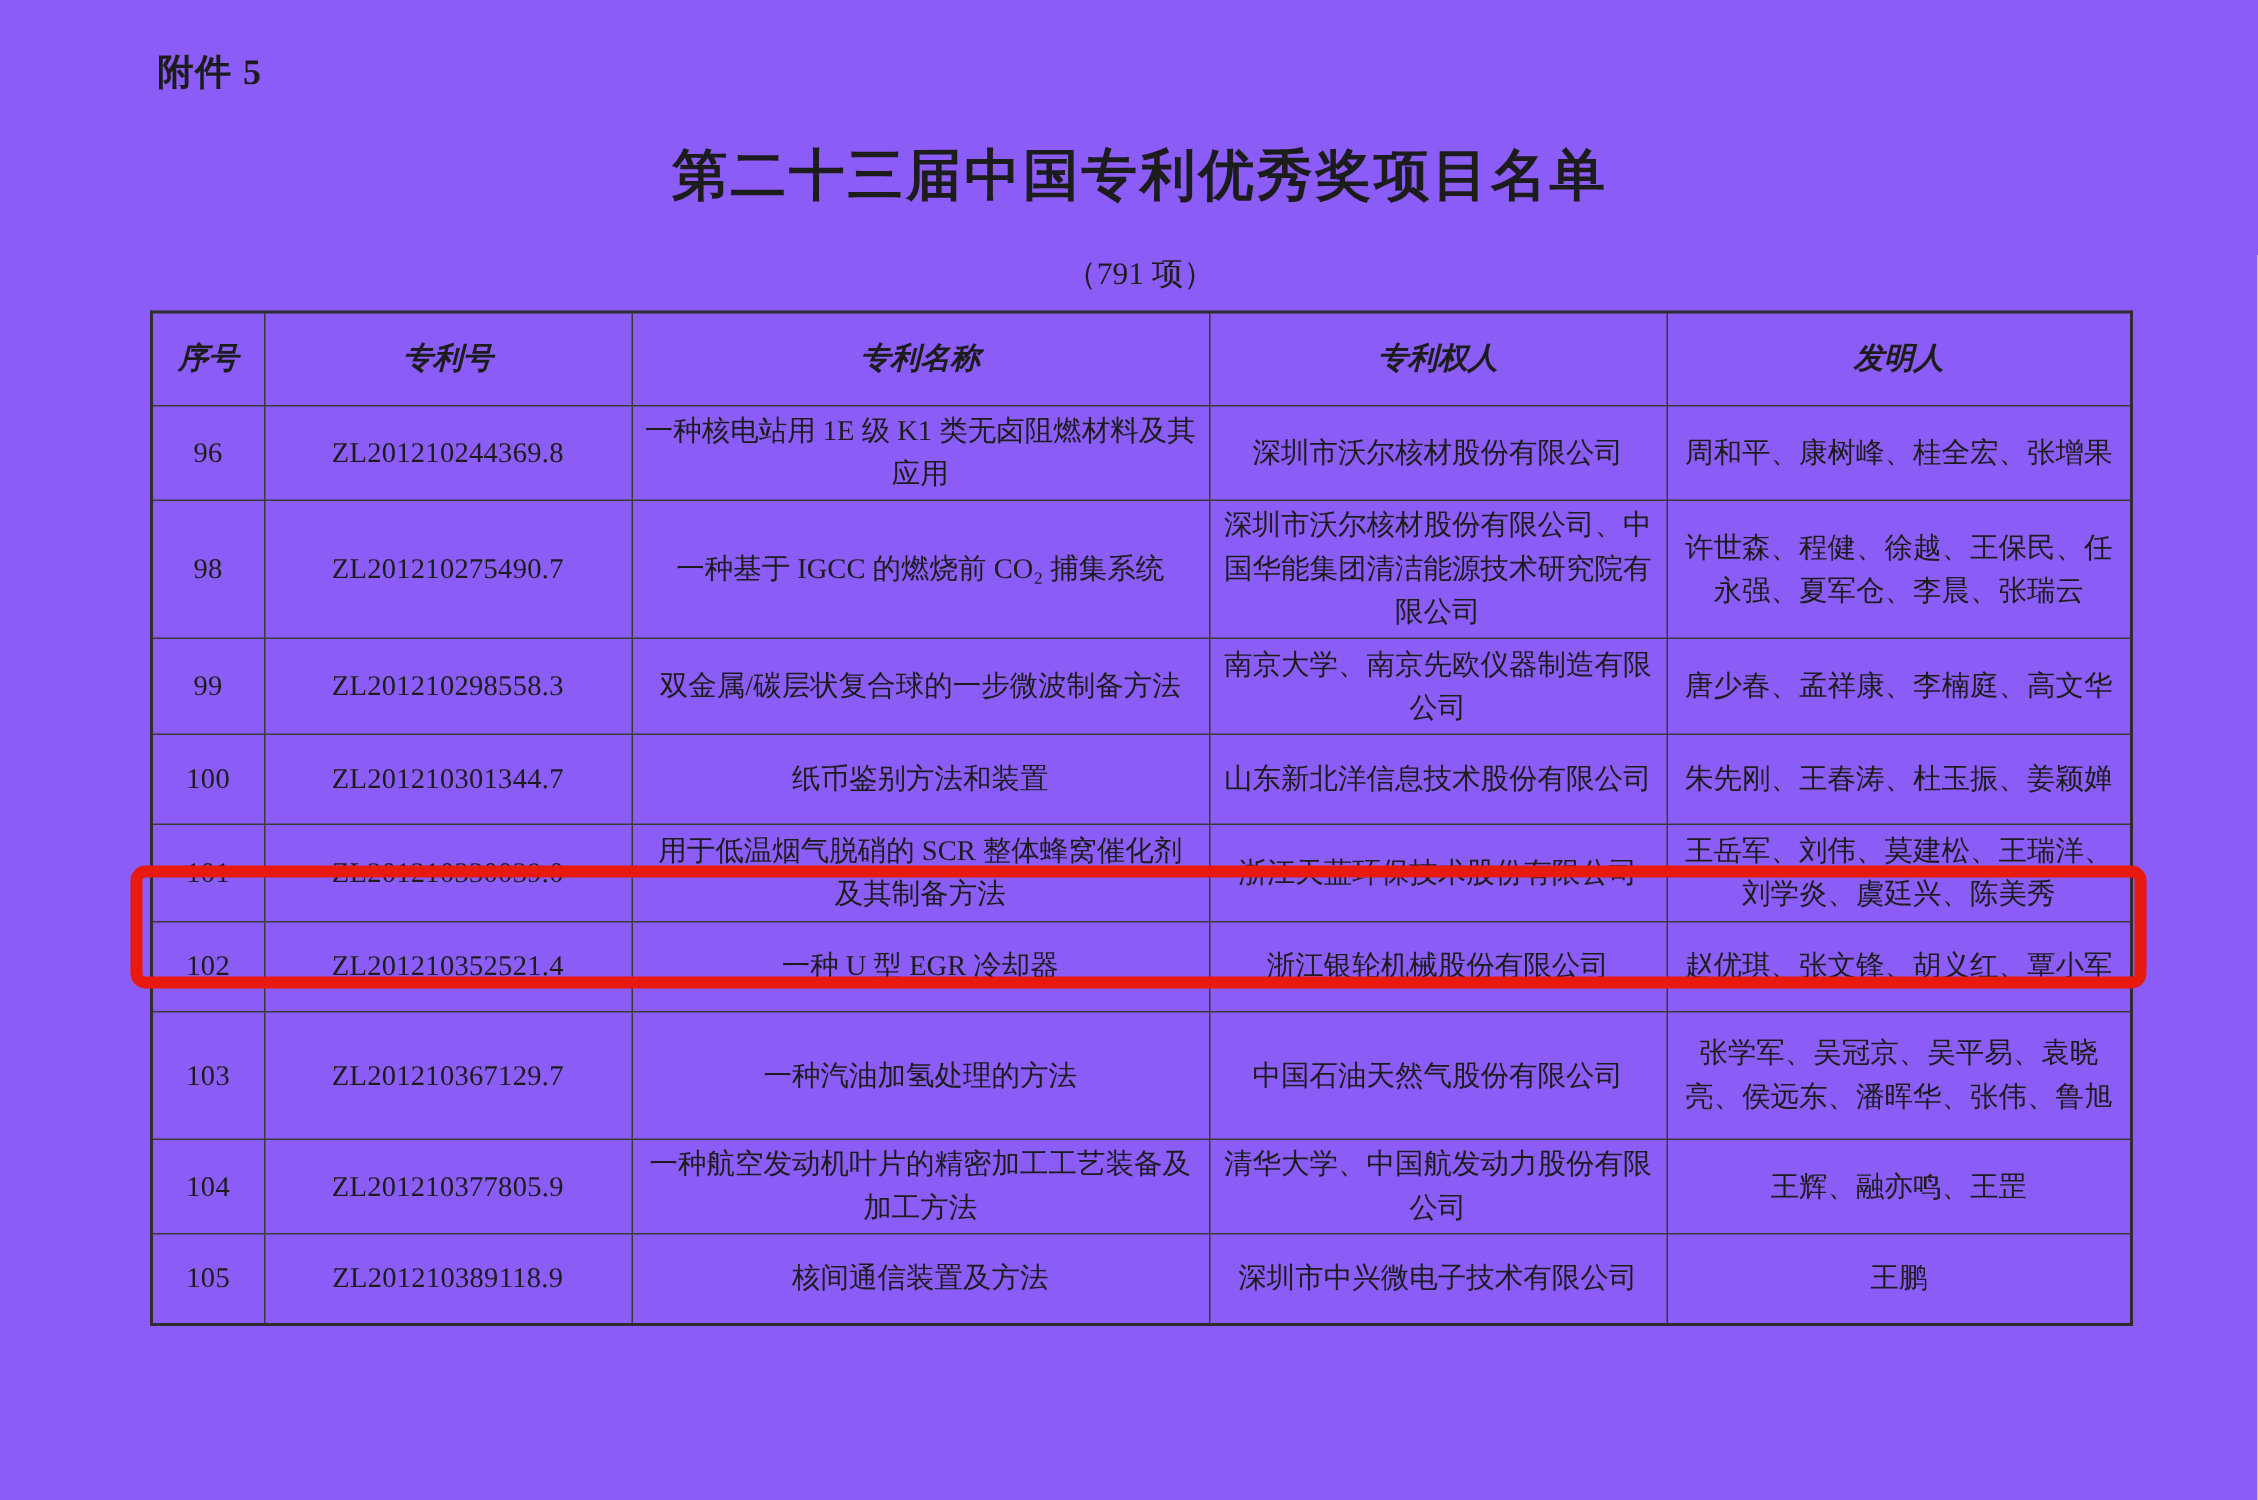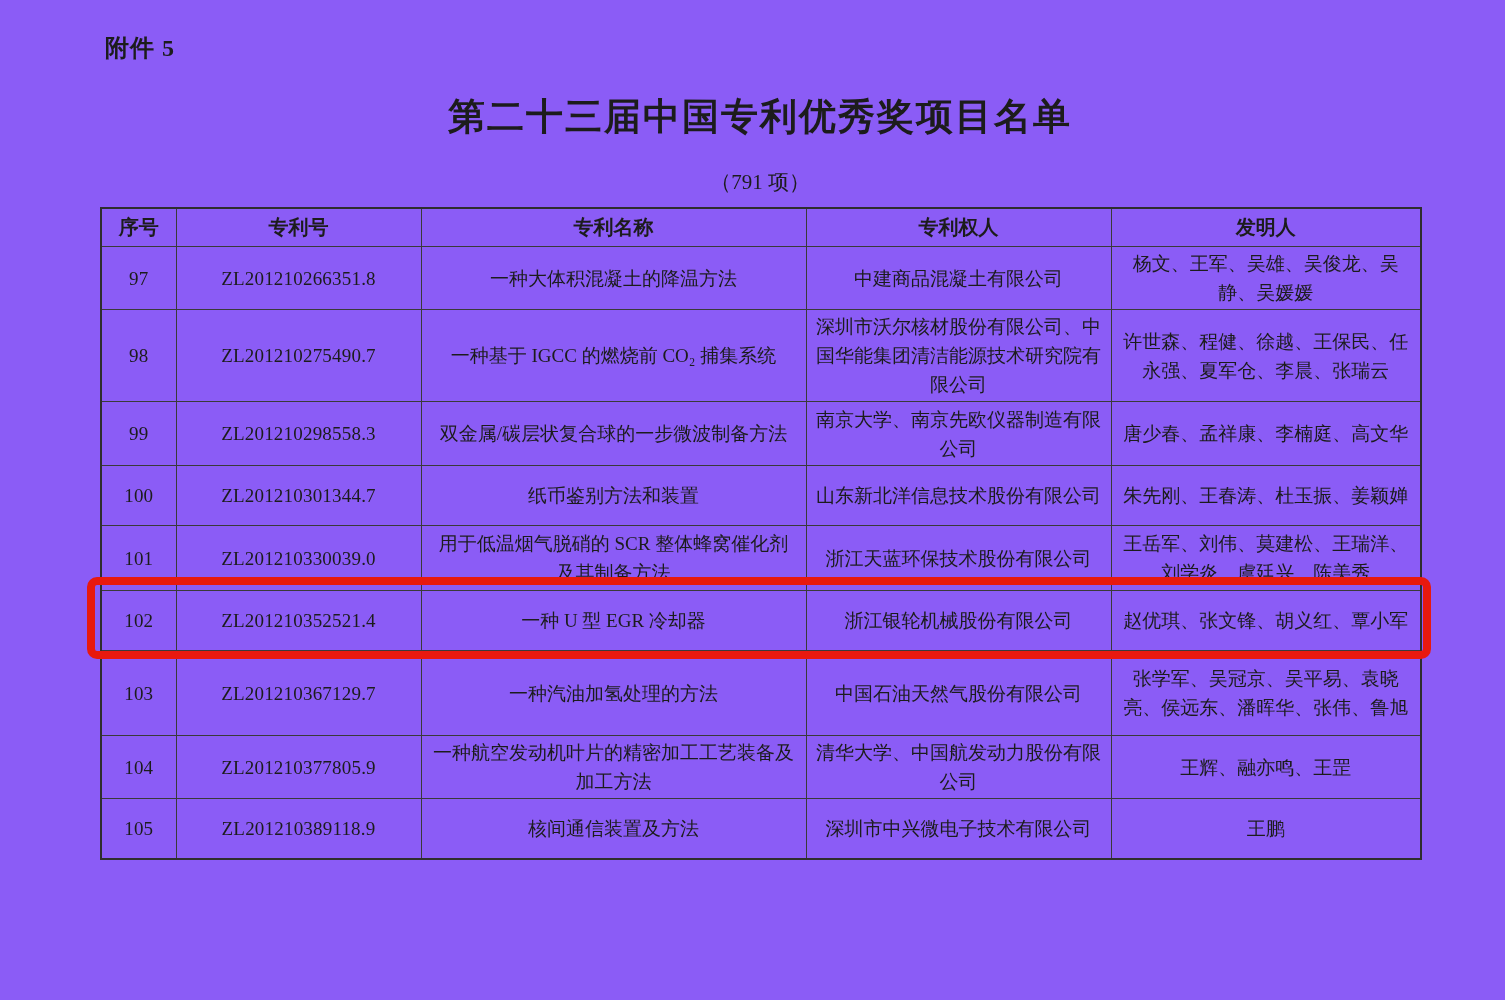--- a/index.html
+++ b/index.html
@@ -56,21 +56,22 @@
     text-align: center;
     vertical-align: middle;
     padding: 2px 8px;
     font-size: 19px;
     line-height: 29px;
     overflow: hidden;
   }
   #patent-table th {
     font-weight: bold;
     font-size: 20px;
-    padding: 4px 4px;
+    padding: 16px 4px;
+    font-style: italic;
   }
   #patent-table td.num-cell {
     font-family: "Liberation Serif", "DejaVu Serif", serif;
     letter-spacing: 0.2px;
   }
   #highlight-box {
     position: absolute;
     border: 8px solid #e8190e;
     border-radius: 10px;
     box-sizing: border-box;
@@ -100,26 +101,26 @@
     <thead>
       <tr id="header-row" style="height:34px;">
           <th>序号</th>
           <th>专利号</th>
           <th>专利名称</th>
           <th>专利权人</th>
           <th>发明人</th>
         </tr>
     </thead>
     <tbody id="table-body">
-        <tr style="height: 63px;">
-          <td class="num-cell">97</td>
-          <td class="num-cell">ZL201210266351.8</td>
-          <td>一种大体积混凝土的降温方法</td>
-          <td>中建商品混凝土有限公司</td>
-          <td>杨文、王军、吴雄、吴俊龙、吴静、吴媛媛</td>
+        <tr style="height: 62px;">
+          <td class="num-cell">96</td>
+          <td class="num-cell">ZL201210244369.8</td>
+          <td>一种核电站用 1E 级 K1 类无卤阻燃材料及其应用</td>
+          <td>深圳市沃尔核材股份有限公司</td>
+          <td>周和平、康树峰、桂全宏、张增果</td>
         </tr>
         <tr style="height: 83px;">
           <td class="num-cell">98</td>
           <td class="num-cell">ZL201210275490.7</td>
           <td>一种基于 IGCC 的燃烧前 CO₂ 捕集系统</td>
           <td>深圳市沃尔核材股份有限公司、中国华能集团清洁能源技术研究院有限公司</td>
           <td>许世森、程健、徐越、王保民、任永强、夏军仓、李晨、张瑞云</td>
         </tr>
         <tr style="height: 64px;">
           <td class="num-cell">99</td>

